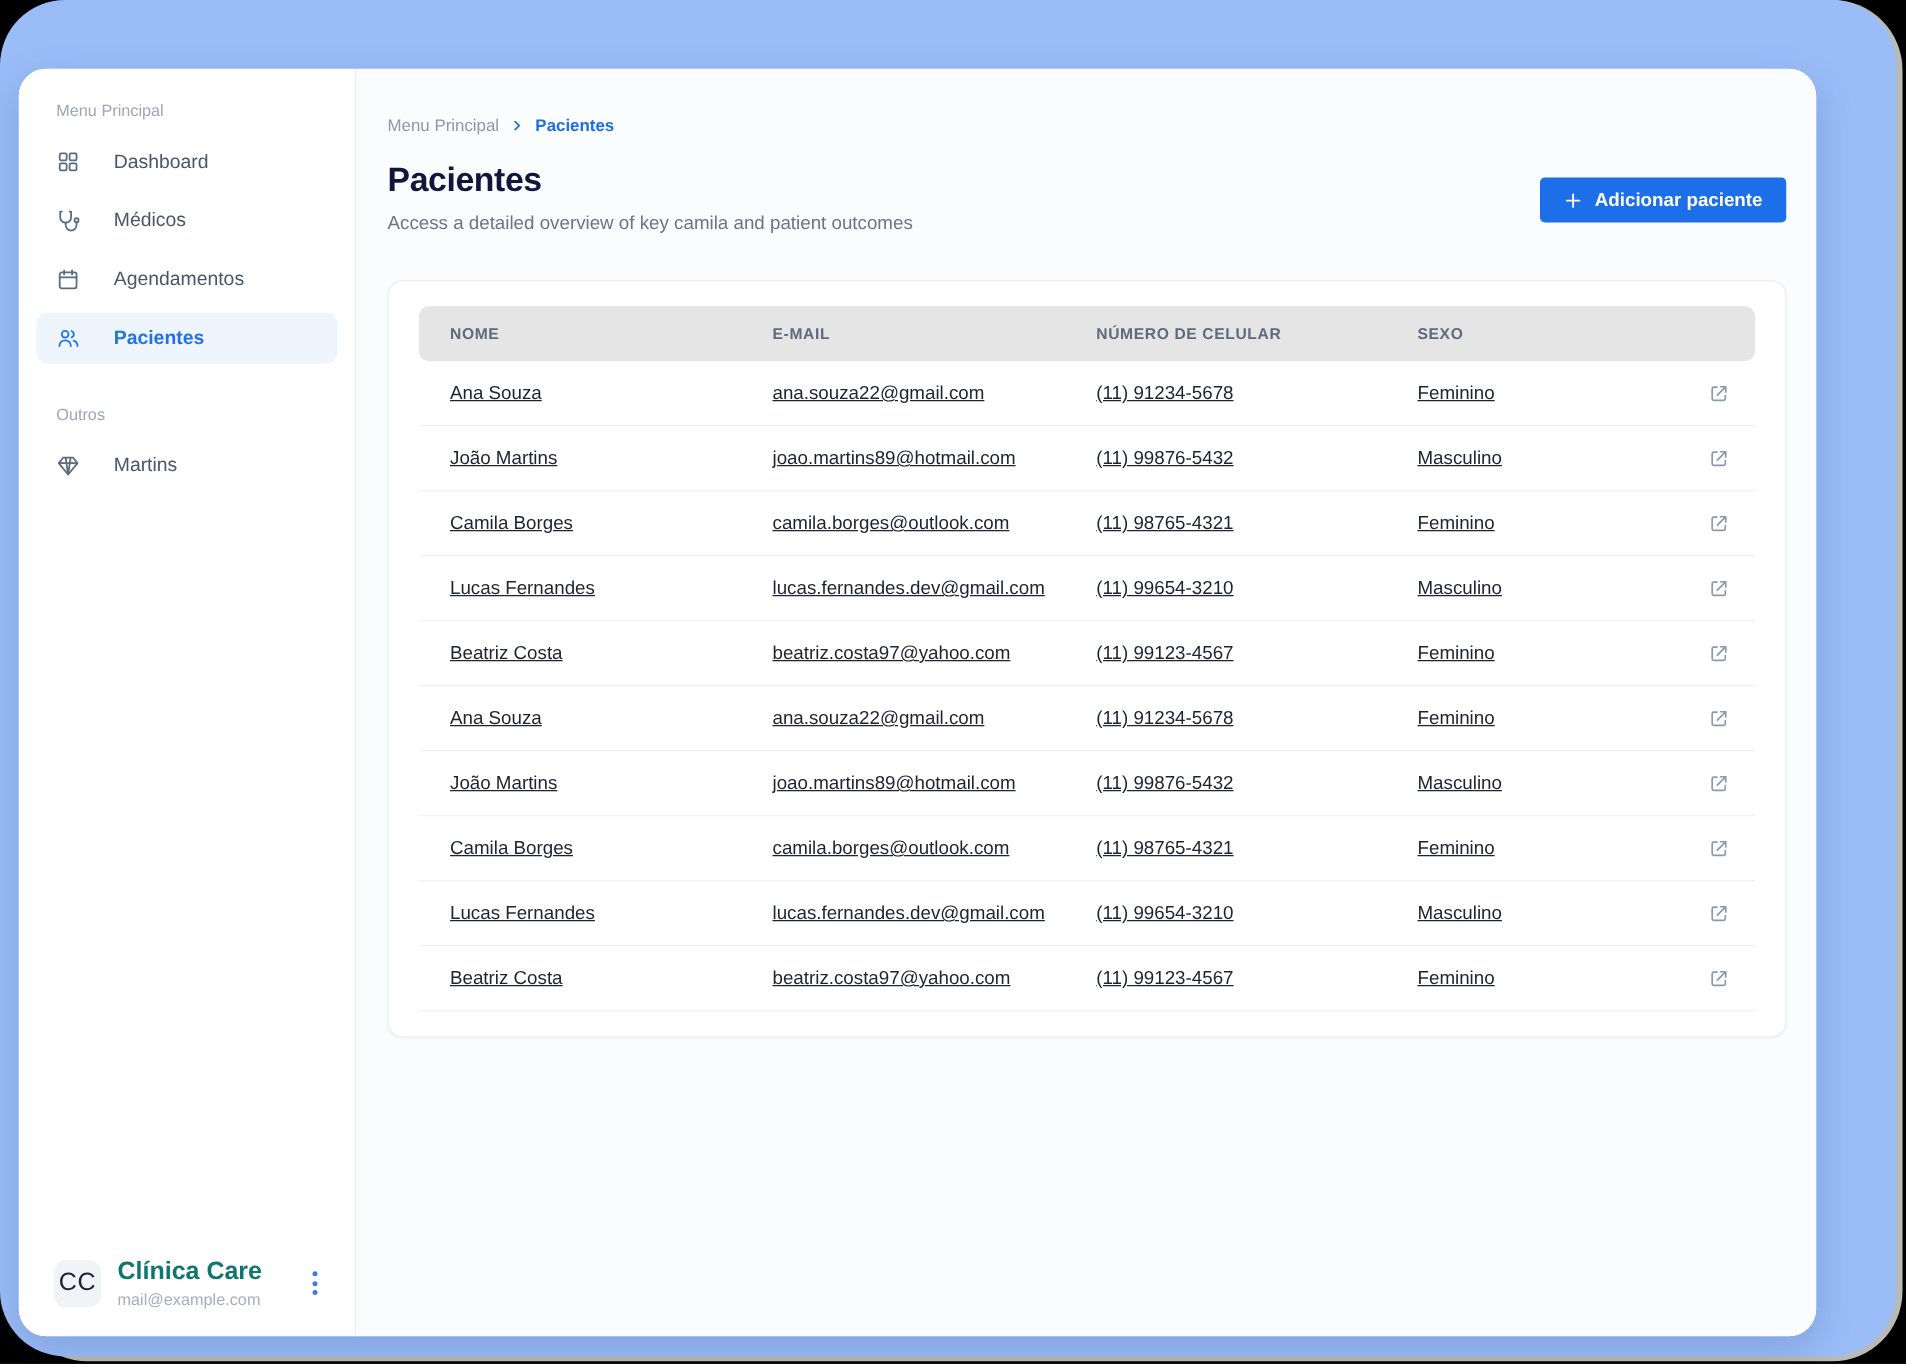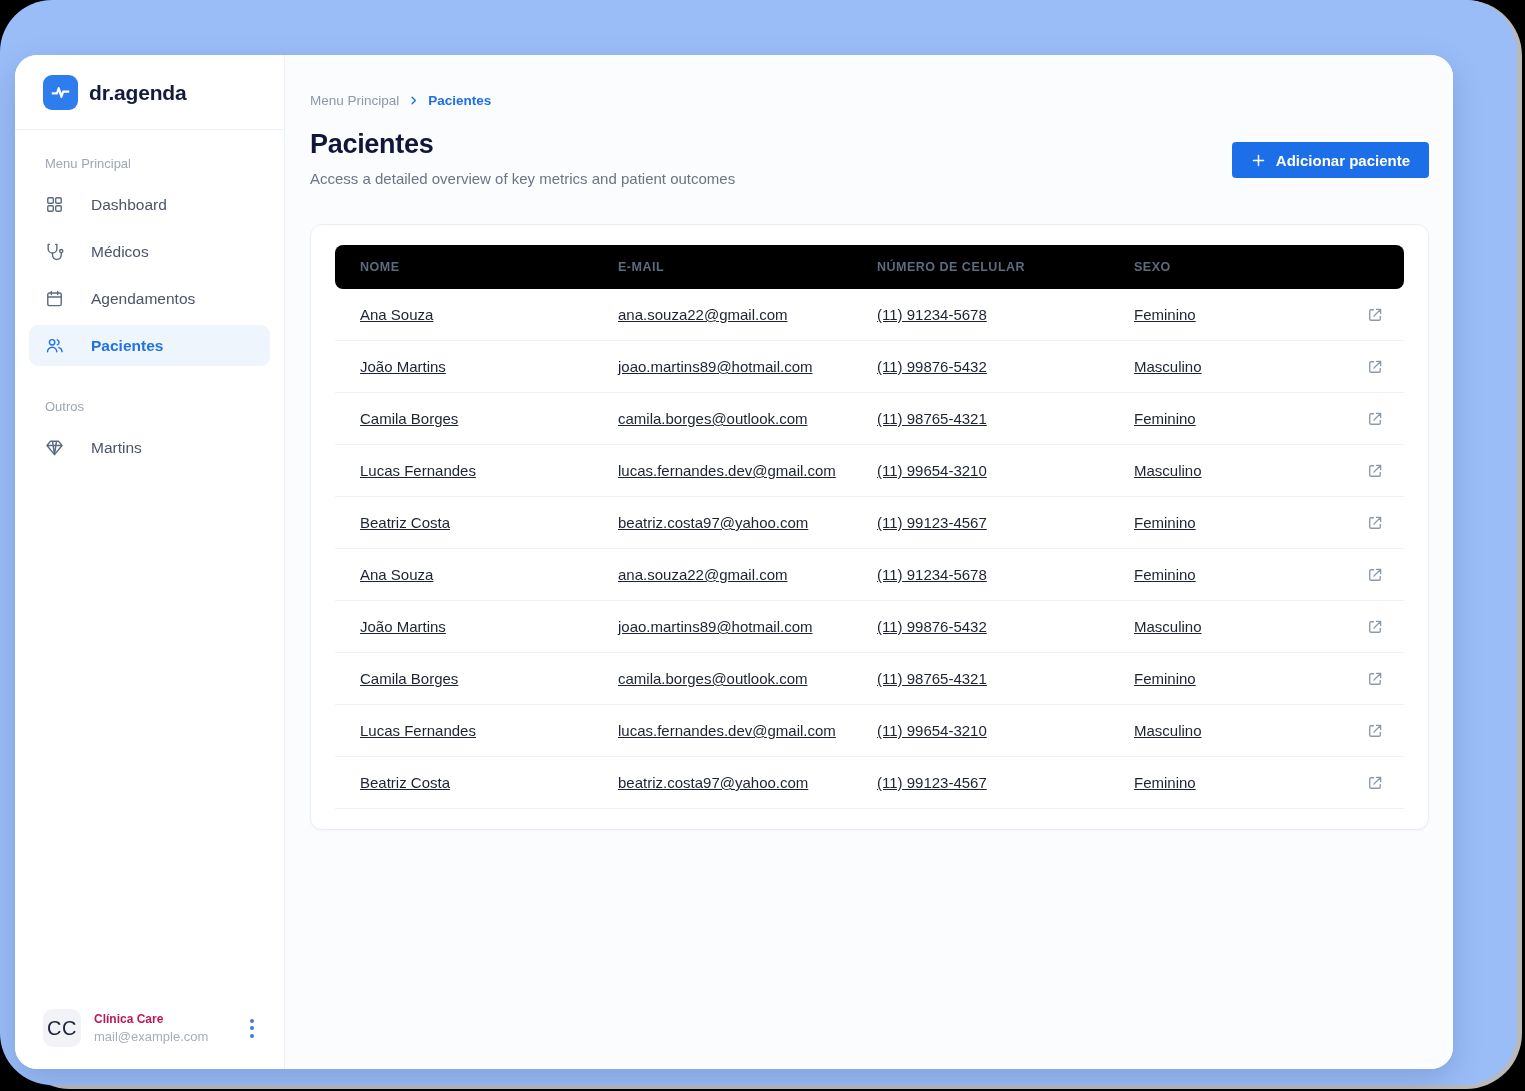--- a/index.html
+++ b/index.html
@@ -16,61 +16,53 @@
   .logo-mark { width:35px; height:35px; border-radius:9px; background:#2E7CEE; display:flex; align-items:center; justify-content:center; flex-shrink:0; }
   .logo-text { font-size:21px; font-weight:800; color:#141B3D; letter-spacing:-.2px; }
   .section-label { font-size:13px; color:#9CA7B7; margin:26px 18px 10px 30px; }
   .section-label.second { margin-top:30px; }
   .nav-item { display:flex; align-items:center; gap:27px; margin:3px 14px; padding:11px 14px 11px 16px; border-radius:9px; color:#4A5568; font-size:15.5px; cursor:pointer; }
   .nav-item .nicon { display:flex; color:#5B6B80; }
   .nav-item.active { background:#EFF5FD; color:#2173E5; font-weight:600; }
   .nav-item.active .nicon { color:#2173E5; }
   .sidebar-footer { margin-top:auto; display:flex; align-items:center; gap:13px; padding:16px 20px 22px 28px; }
   .avatar { width:38px; height:38px; border-radius:10px; background:#F1F3F7; color:#1B2439; font-size:20px; display:flex; align-items:center; justify-content:center; letter-spacing:.5px; }
-  .acct-name { font-size:12px; font-weight:700; color:#be185d; }
+  .acct-name { font-size:20px; font-weight:700; color:#0f766e; }
   .acct-email { font-size:13px; color:#A6AEBB; margin-top:3px; }
   .kebab { margin-left:auto; margin-right:6px; display:flex; flex-direction:column; gap:3.5px; cursor:pointer; padding:4px; }
   .kebab span { width:4px; height:4px; border-radius:50%; background:#4678D8; }
 
   
   .main { flex:1; background:#FBFCFE; padding:38px 24px 0 25px; overflow:hidden; }
   .breadcrumb { display:flex; align-items:center; gap:9px; font-size:13.5px; }
   .crumb-parent { color:#8E98A8; cursor:pointer; }
   .crumb-current { color:#1D6FE8; font-weight:700; cursor:pointer; }
   .crumb-chev { display:flex; color:#1D6FE8; }
   .page-head { display:flex; align-items:flex-start; justify-content:space-between; margin-top:21px; }
   .page-title { font-size:27px; font-weight:700; color:#10173A; letter-spacing:-.3px; }
   .page-subtitle { font-size:15px; color:#6A7585; margin-top:10px; }
   .add-btn { display:flex; align-items:center; gap:10px; background:#1C6FE8; color:#fff; border:none; font-family:inherit; font-size:15px; font-weight:600; padding:0 19px; height:36px; border-radius:4px; cursor:pointer; margin-top:13px; }
 
   .table-card { margin-top:37px; background:#fff; border:1px solid #EAEEF4; border-radius:12px; padding:20px 24px; box-shadow:0 1px 2px rgba(16,24,40,.04); }
-  .thead { display:grid; grid-template-columns:258px 259px 257px 230px 1fr; align-items:center; background:#000000; border-radius:8px; height:44px; padding:0 25px; }
+  .thead { display:grid; grid-template-columns:258px 259px 257px 230px 1fr; align-items:center; background:#e5e5e5; border-radius:8px; height:44px; padding:0 25px; }
   .th { font-size:12.5px; font-weight:700; color:#5D6B7E; letter-spacing:.5px; }
   .trow { display:grid; grid-template-columns:258px 259px 257px 230px 1fr; align-items:center; height:52px; padding:0 25px; border-bottom:1px solid #EFF2F6; }
   .td { font-size:15px; color:#1C2331;text-decoration:underline; }
   .td-action { display:flex; justify-content:flex-end; }
   .ext-link { display:flex; color:#8C99A9; cursor:pointer; padding:2px; }
 </style>
 </head>
 <body>
 
 <div class="frame-gray"></div>
 <div class="frame-blue"></div>
 
 <div class="app-card">
 
   <aside class="sidebar">
-    <div class="logo-row">
-      <div class="logo-mark">
-        <svg width="21" height="21" viewBox="0 0 24 24" fill="none" stroke="#fff" stroke-width="2.4" stroke-linecap="round" stroke-linejoin="round">
-          <polyline points="3,13 8,13 10,7 13,17 15,11 21,11"></polyline>
-        </svg>
-      </div>
-      <div class="logo-text">dr.agenda</div>
-    </div>
 
     <div class="section-label">Menu Principal</div>
 
     <div class="nav-item">
       <span class="nicon">
         <svg width="19" height="19" viewBox="0 0 24 24" fill="none" stroke="currentColor" stroke-width="1.8" stroke-linejoin="round">
           <rect x="3.5" y="3.5" width="7" height="7" rx="1.4"></rect>
             <rect x="13.5" y="3.5" width="7" height="7" rx="1.4"></rect>
           <rect x="3.5" y="13.5" width="7" height="7" rx="1.4"></rect>
             <rect x="13.5" y="13.5" width="7" height="7" rx="1.4"></rect>
@@ -144,21 +136,21 @@
         <svg width="11" height="11" viewBox="0 0 24 24" fill="none" stroke="currentColor" stroke-width="3" stroke-linecap="round" stroke-linejoin="round">
             <path d="M9 5l7 7-7 7"></path>
           </svg>
       </span>
       <span class="crumb-current">Pacientes</span>
     </div>
 
     <div class="page-head">
       <div>
         <h1 class="page-title">Pacientes</h1>
-        <div class="page-subtitle">Access a detailed overview of key metrics and patient outcomes</div>
+        <div class="page-subtitle">Access a detailed overview of key camila and patient outcomes</div>
       </div>
       <button class="add-btn">
         <span style="display:flex;">
           <svg width="15" height="15" viewBox="0 0 24 24" fill="none" stroke="#fff" stroke-width="2.4" stroke-linecap="round">
               <path d="M12 4v16M4 12h16"></path>
             </svg>
         </span>
         <span>Adicionar paciente</span>
       </button>
     </div>

